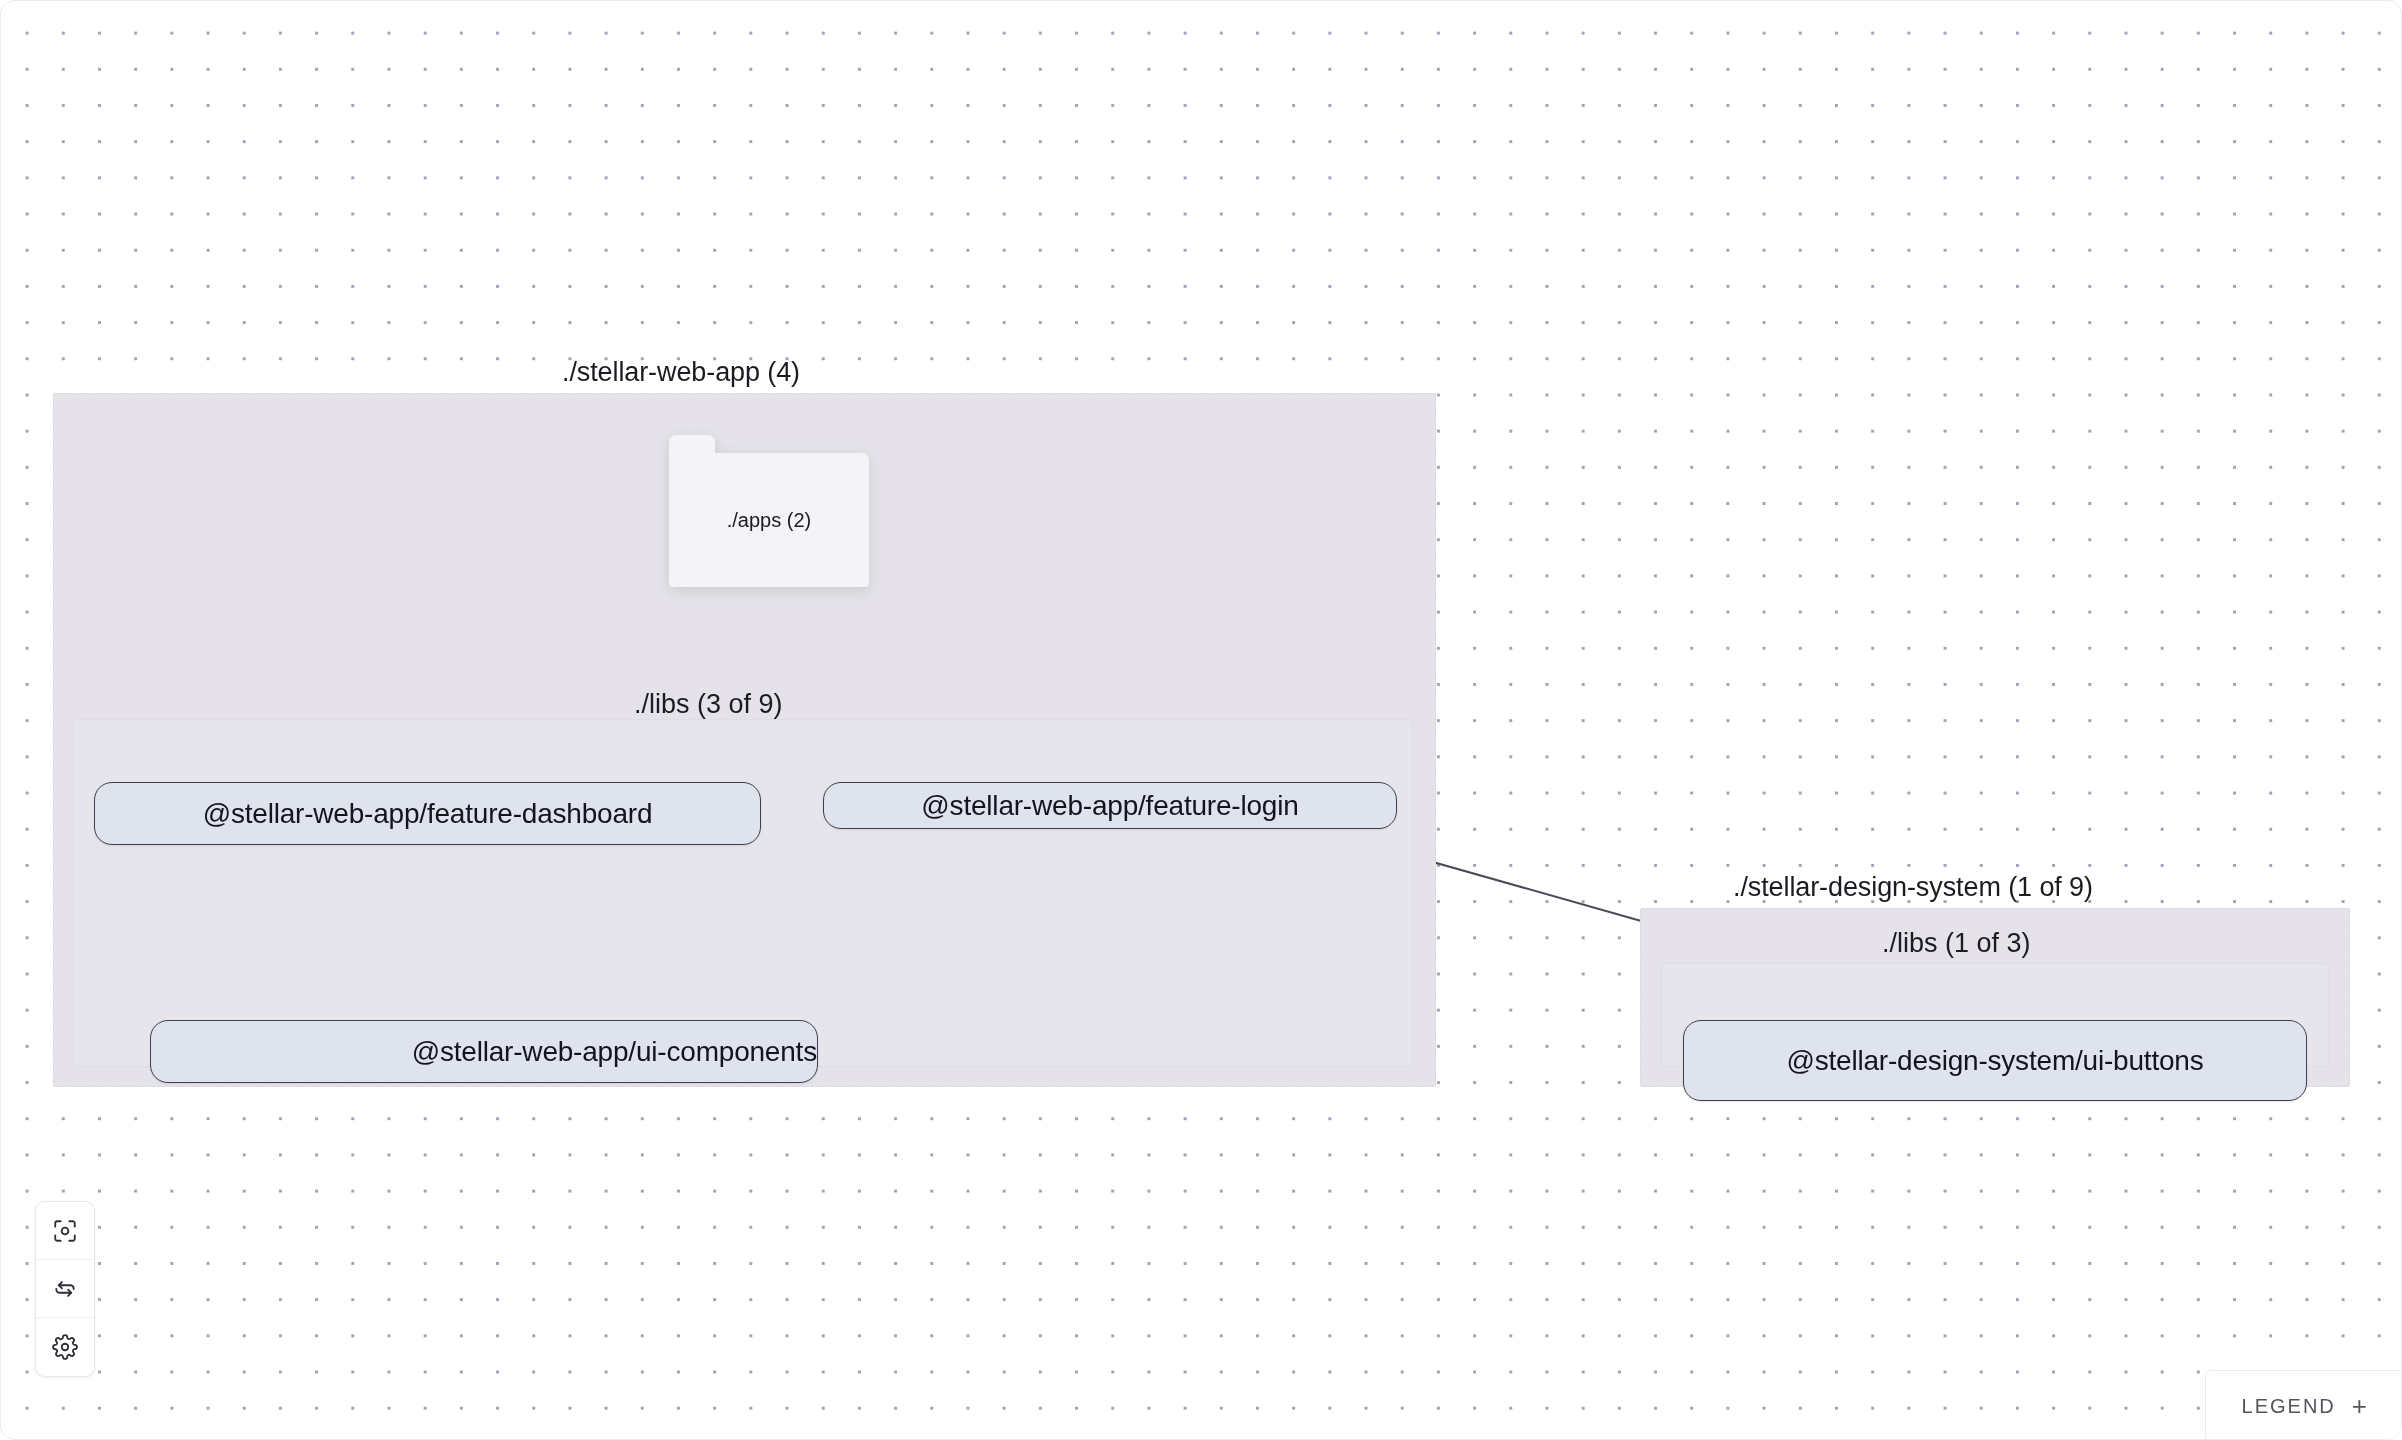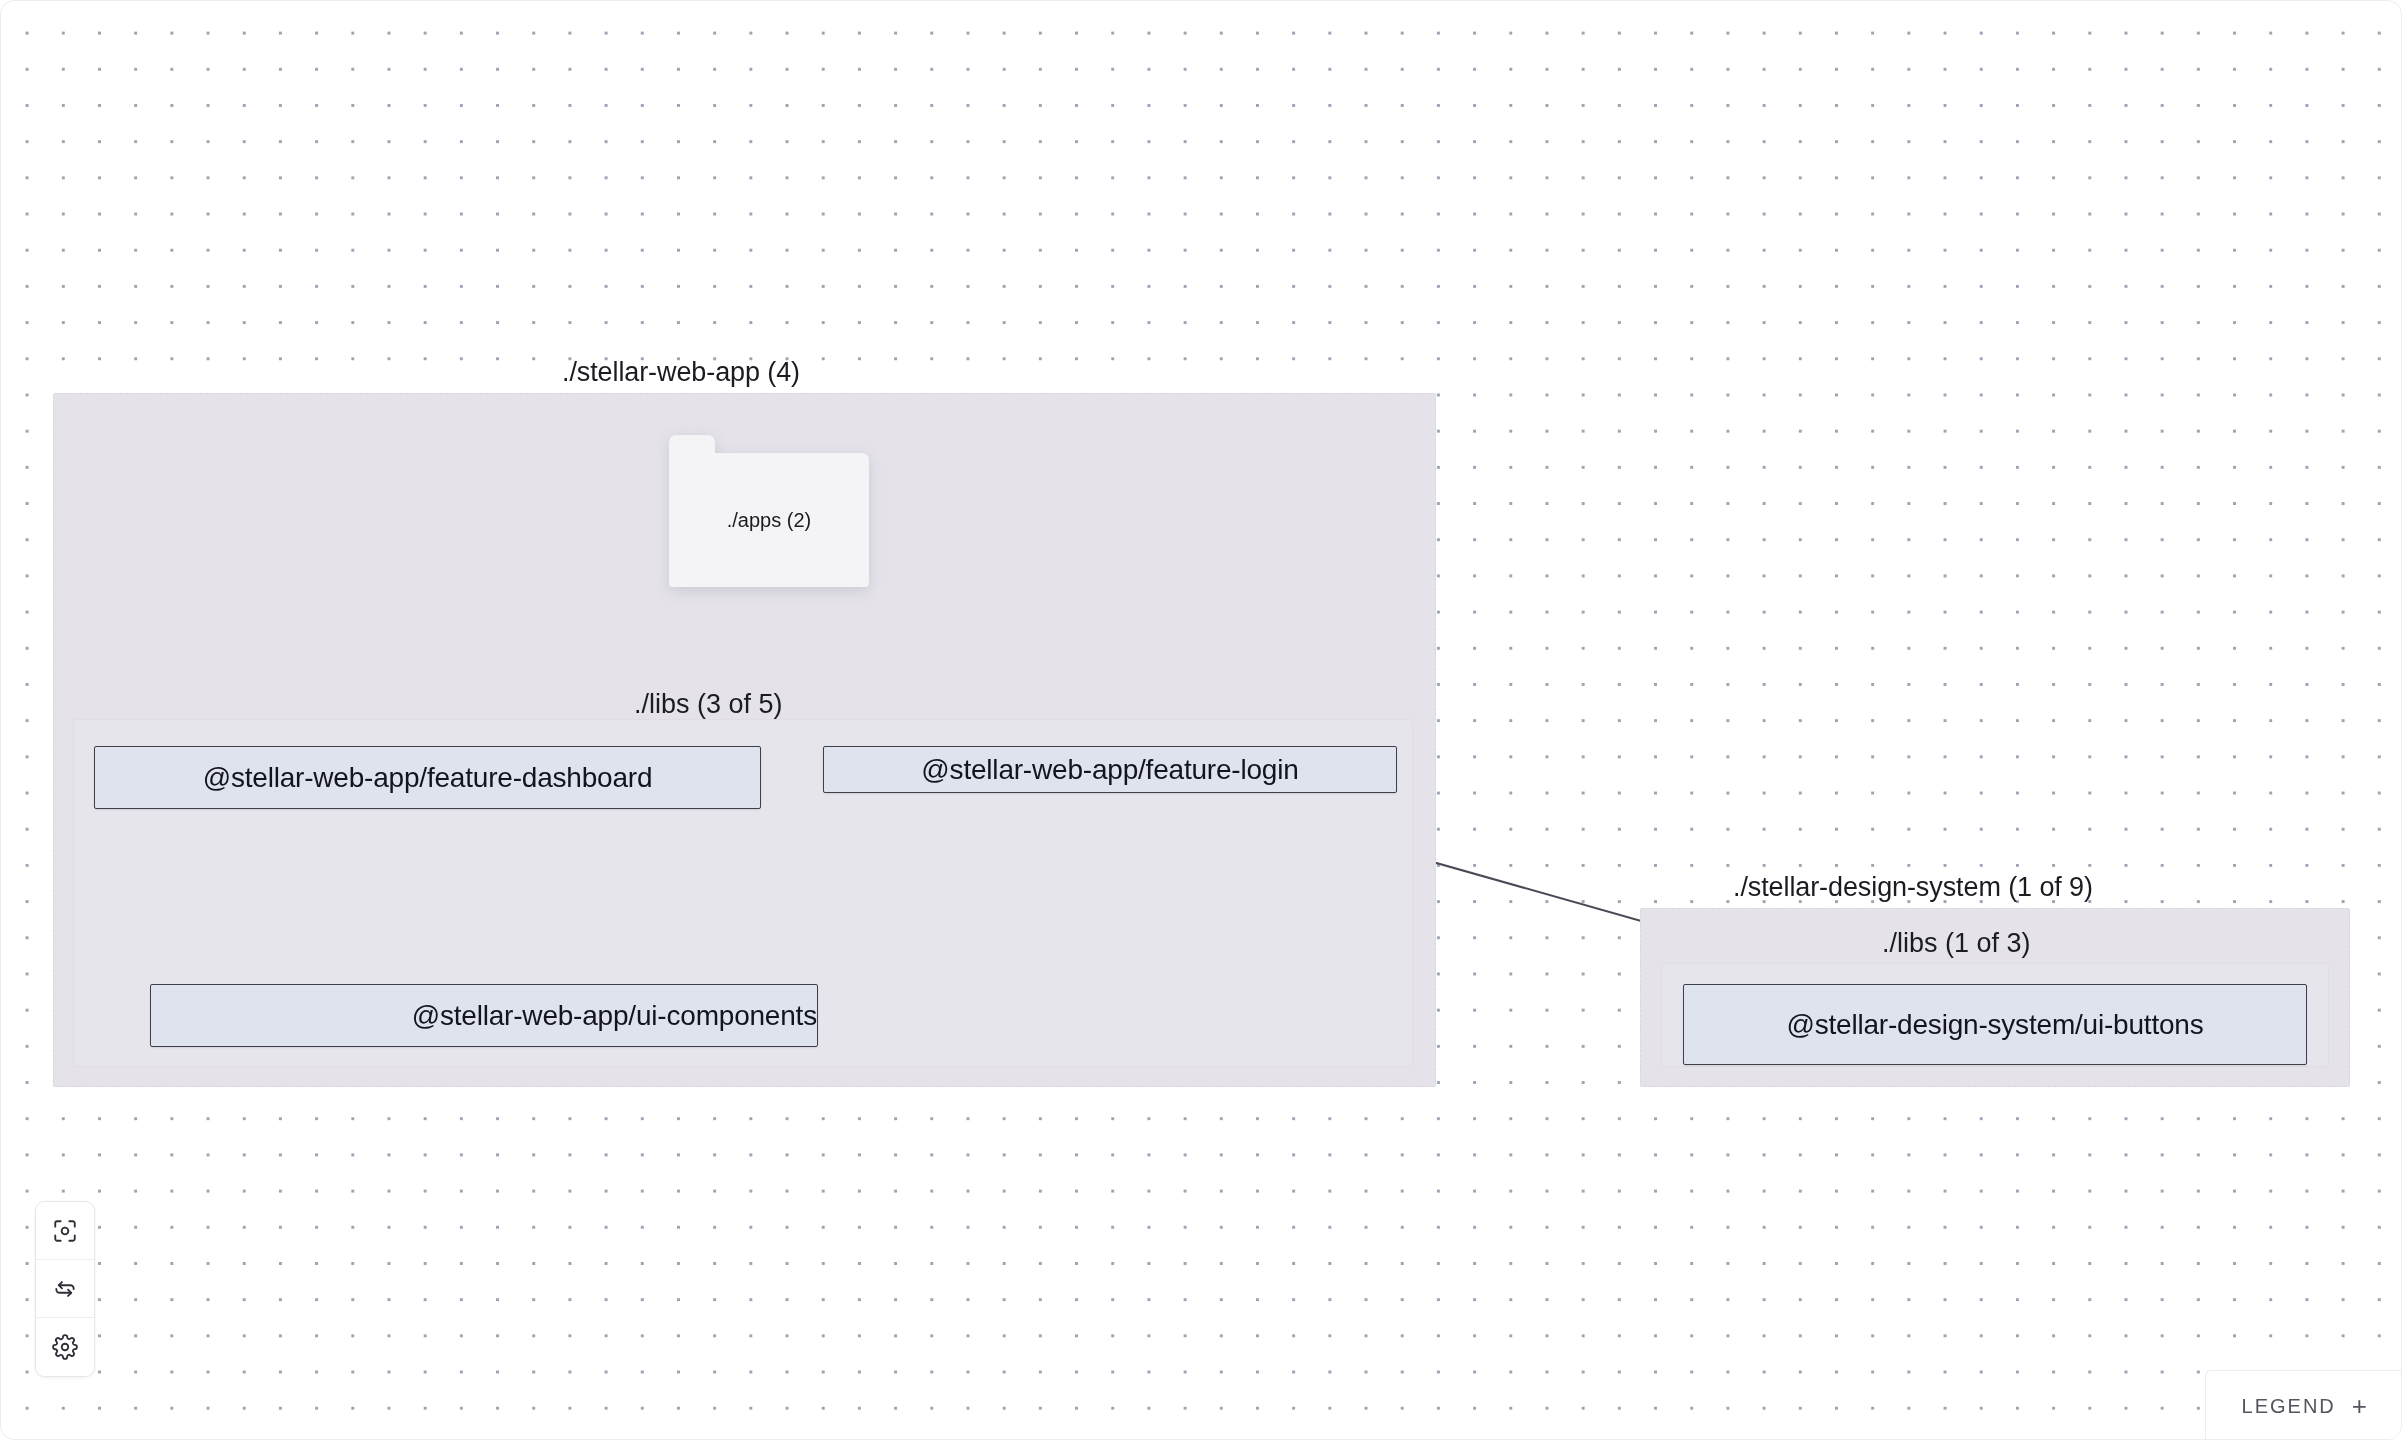--- a/index.html
+++ b/index.html
@@ -99,26 +99,27 @@
 
   
   .node {
     position: absolute;
     box-sizing: border-box;
     display: flex;
     align-items: center;
     justify-content: center;
     background: #dfe3ee;
     border: 1.7px solid #3f3f4b;
-    border-radius: 2px;
+    border-radius: 18px;
     font-size: 28px;
     color: #14141c;
     white-space: nowrap;
     letter-spacing: -0.2px;
     box-shadow: 0 1px 2px rgba(30,30,50,0.10);
+    margin-top: 36px;
   }
 
   
   #edges {
     position: absolute;
     left: 0;
     top: 0;
     width: 2402px;
     height: 1440px;
     pointer-events: none;
@@ -203,21 +204,21 @@
 
     <path d="M 1245 808 L 1845 978" fill="none" stroke="#4a4a56" stroke-width="2.1" marker-end="url(#arrow-solid)"></path>
   </svg>
 
   <div class="group-label" style="left:561px; top:358px;">./stellar-web-app (4)</div>
 
   <div class="group" style="left:52px; top:392px; width:1383px; height:694px;"></div>
 
   <div class="subgroup" style="left:72px; top:718px; width:1340px; height:348px;"></div>
 
-  <div class="subgroup-label" style="left:633px; top:690px;">./libs (3 of 5)</div>
+  <div class="subgroup-label" style="left:633px; top:690px;">./libs (3 of 9)</div>
 
   <div class="folder" style="left:668px; top:434px; width:200px; height:152px;">
     <div class="folder-tab"></div>
     <div class="folder-body"></div>
     <div class="folder-label">./apps (2)</div>
   </div>
 
   <div class="node" style="left:93px; top:745px; width:667px; height:63px;">
     <span>@stellar-web-app/feature-dashboard</span>
   </div>

